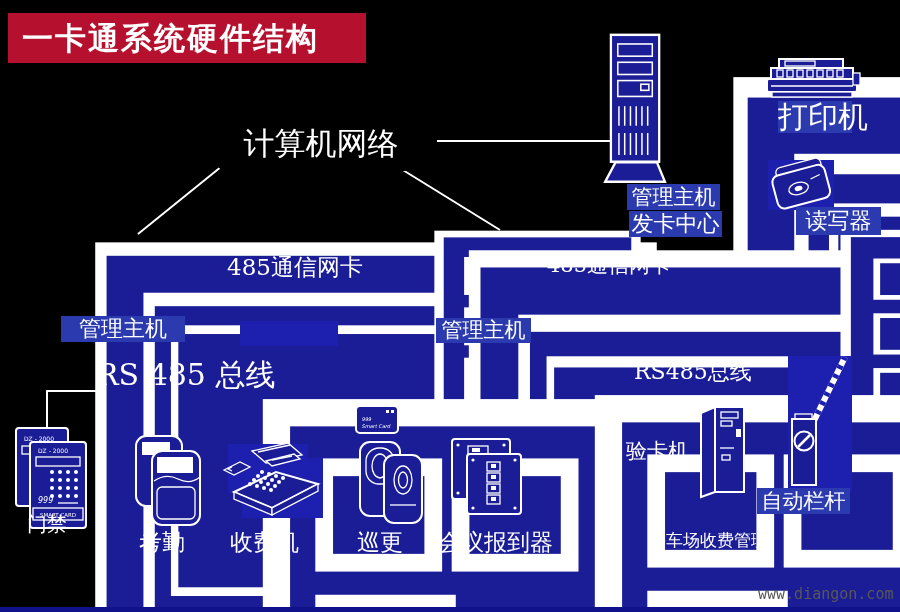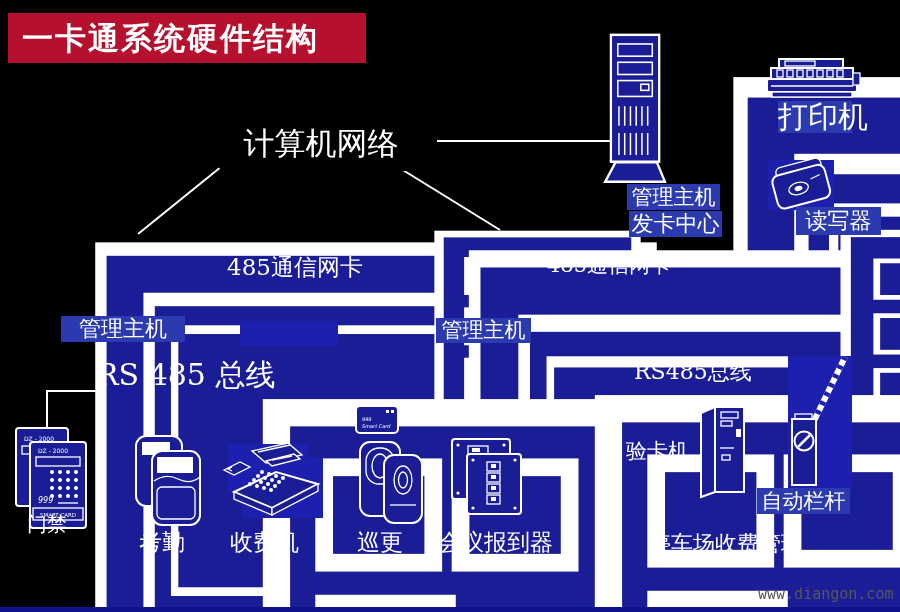--- a/index.html
+++ b/index.html
@@ -325,21 +325,21 @@
 <div class="lbl" style="left:547px;top:251px;font-size:21px;">485通信网卡</div>
 
 <div class="lbl" style="left:96px;top:355px;font-size:30px;">RS 485 总线</div>
 
 <div class="lbl" style="left:634px;top:357px;font-size:22px;">RS485总线</div>
 
 <div class="lbl" style="left:626px;top:437px;font-size:21px;">验卡机</div>
 
 <div class="lbl bgblue" style="left:757px;top:488px;width:93px;height:26px;line-height:26px;font-size:21px;">自动栏杆</div>
 
-<div class="lbl" style="left:649px;top:529px;font-size:22px;text-align:right;">停车场收费管理</div>
+<div class="lbl" style="left:649px;top:529px;font-size:17px;text-align:right;">停车场收费管理</div>
 
 <div class="lbl" style="left:27px;top:511px;font-size:20px;">门禁</div>
 <div class="lbl" style="left:139px;top:527px;font-size:23px;">考勤</div>
 <div class="lbl" style="left:230px;top:527px;font-size:23px;">收费机</div>
 <div class="lbl" style="left:357px;top:527px;font-size:23px;">巡更</div>
 <div class="lbl" style="left:438px;top:527px;font-size:23px;">会议报到器</div>
 
 <div class="lbl wm" style="left:758px;top:585px;font-size:15px;">www.diangon.com</div>
 
 <div class="strip" style="left:0;top:607px;width:900px;height:5px;"></div>

